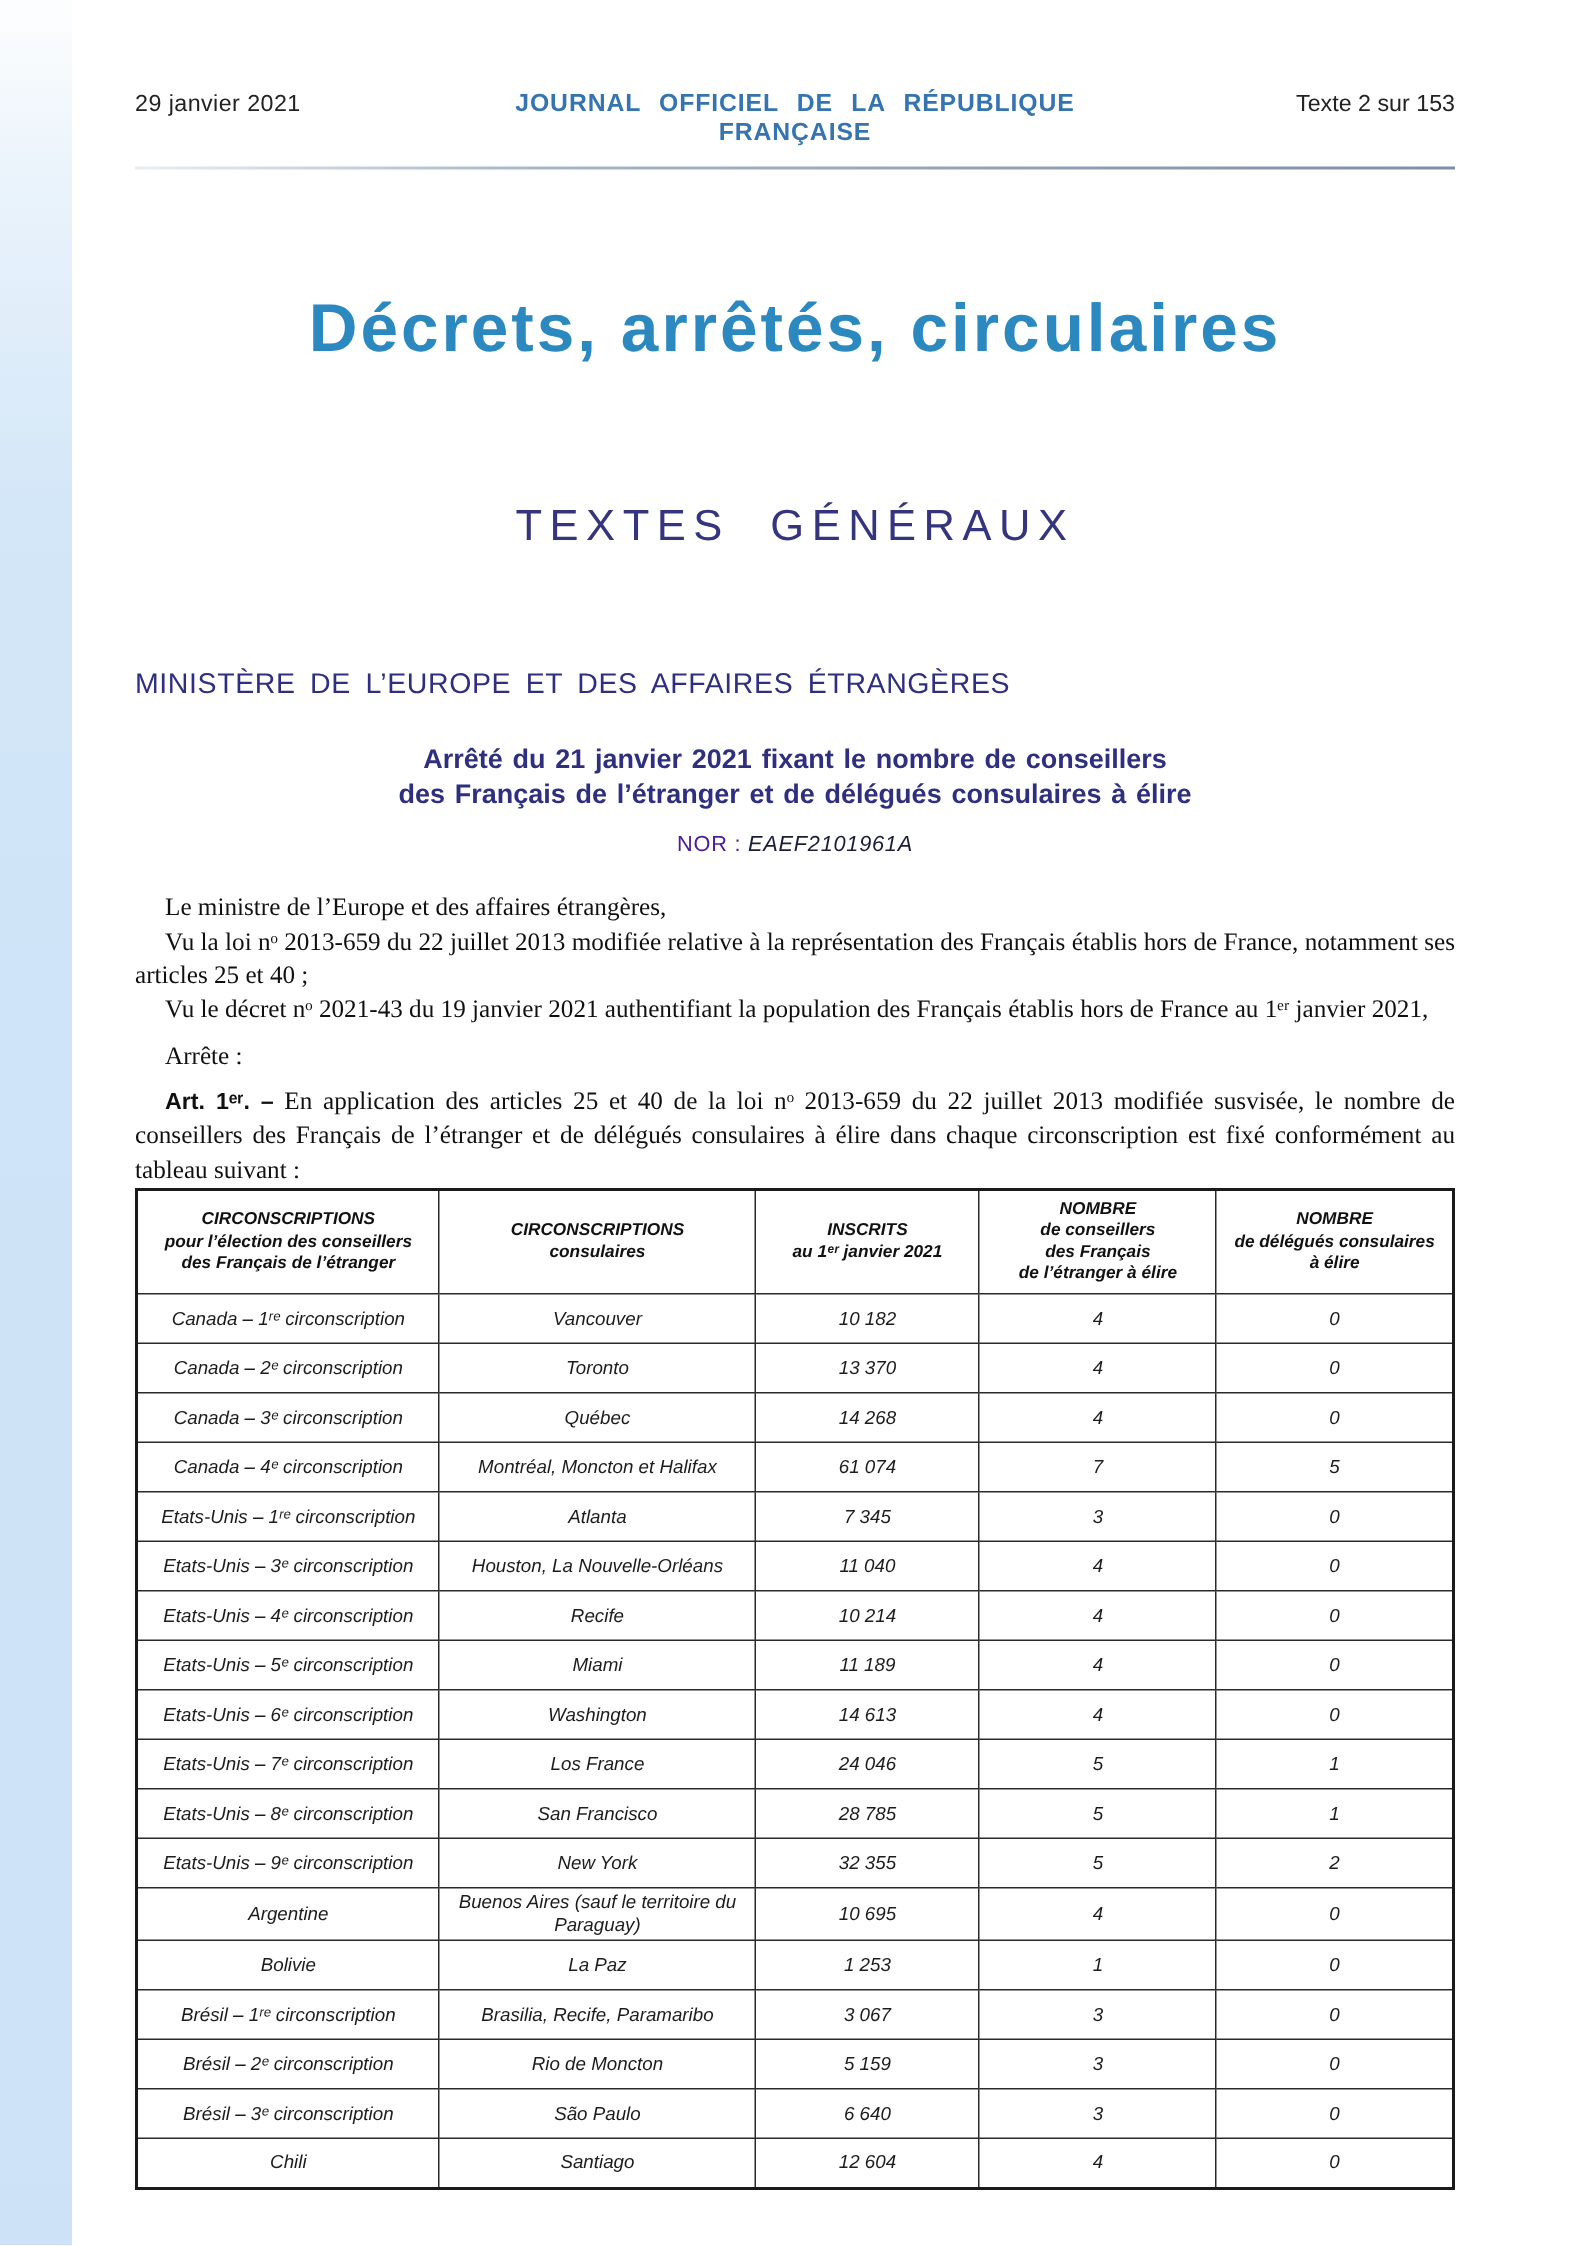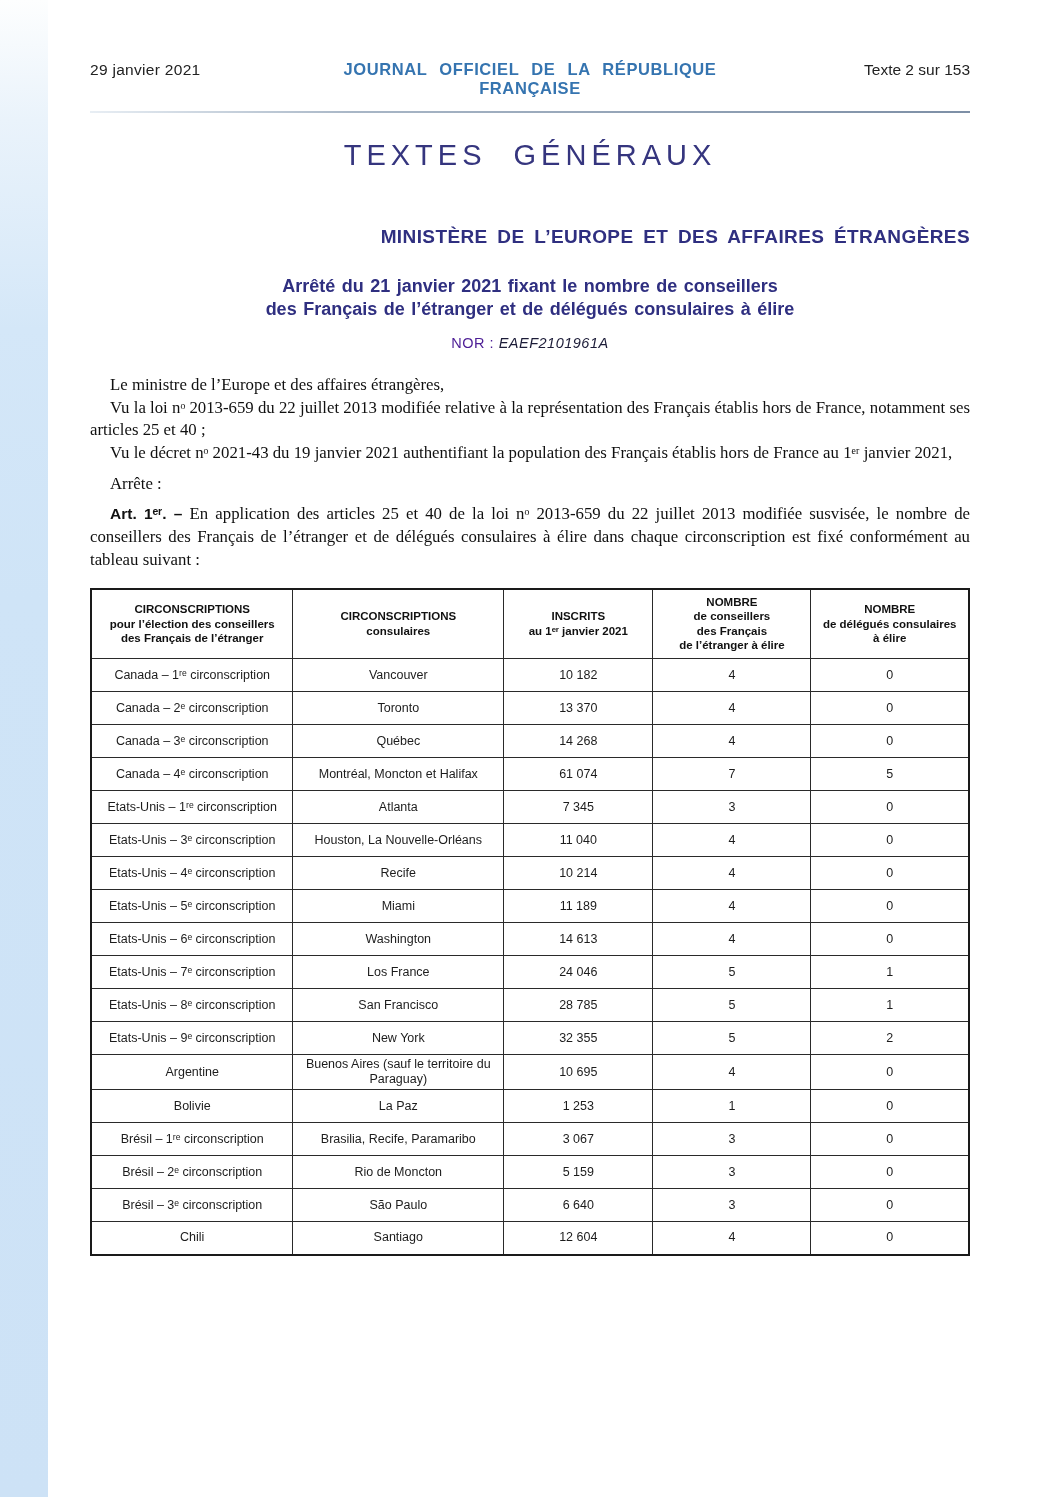--- a/index.html
+++ b/index.html
@@ -34,51 +34,52 @@
   .texte-ref { width:220px; text-align:right; }
   .rule {
     margin-top:13px; height:2px;
     background:linear-gradient(90deg,#e8eef4 0%,#a8b6c6 30%,#7d8fa6 100%);
   }
   .main-title {
     margin-top:80px; text-align:center;
     color:#2b89c0; font-size:45px; font-weight:bold; letter-spacing:2px;
   }
   .section-title {
-    margin-top:26px; text-align:center;
+    margin-top:90px; text-align:center;
     color:#35357e; font-size:29px; font-weight:normal;
     letter-spacing:5px; word-spacing:14px;
   }
   .ministry-title {
-    margin-top:54px; text-align:right;
-    color:#2f2f80; font-size:19px; font-weight:bold;
+    margin-top:78px; text-align:left;
+    color:#2f2f80; font-size:19px; font-weight:normal;
     letter-spacing:0.4px; word-spacing:4px;
   }
   .arrete-title {
     margin-top:27px; text-align:center;
     color:#2f2f80; font-size:18px; font-weight:bold;
     line-height:1.3; white-space:pre-line; word-spacing:1.5px;
   }
   .nor-line { margin-top:13px; text-align:center; font-size:14.5px; }
   .nor-label { color:#4c1d95; letter-spacing:0.5px;text-align:center; }
   .nor-value { color:#1c1c38; font-style:italic; letter-spacing:0.5px; }
   .doc-body {
     margin-top:23px;
     font-family:"Liberation Serif","DejaVu Serif",serif;
     font-size:16.8px; line-height:1.36; color:#101010;
     text-align:justify;
   }
   .doc-body p { text-indent:20px; }
   .arrete-line { margin:8px 0 7px 0; text-indent:95px; text-align:left; }
   .article-label { font-weight:bold; font-family:"Liberation Sans","DejaVu Sans",sans-serif; font-size:15.5px; }
   table.circo {
-    margin-top:16px; width:100%;
+    width:100%;
     border-collapse:collapse;
     border:2px solid #1a1a1a;
     font-family:"Liberation Sans","DejaVu Sans",sans-serif;
+    font-style:italic;
   }
   table.circo th, table.circo td {
     border:1px solid #2a2a2a;
     text-align:center; vertical-align:middle;
     padding:2px 6px;
   }
   table.circo th {
     height:70px; font-size:11.5px; font-weight:bold;
     white-space:pre-line; line-height:1.25; color:#111;
   }
@@ -91,20 +92,21 @@
 
 <div class="content">
 
   <div class="header-row">
     <span class="header-date">29 janvier 2021</span>
     <span class="journal-title">JOURNAL OFFICIEL DE LA RÉPUBLIQUE FRANÇAISE</span>
     <span class="texte-ref">Texte 2 sur 153</span>
   </div>
   <div class="rule"></div>
 
+  <div class="main-title">Décrets, arrêtés, circulaires</div>
   <div class="section-title">TEXTES GÉNÉRAUX</div>
   <div class="ministry-title">MINISTÈRE DE L’EUROPE ET DES AFFAIRES ÉTRANGÈRES</div>
   <div class="arrete-title">Arrêté du 21 janvier 2021 fixant le nombre de conseillers
 des Français de l’étranger et de délégués consulaires à élire</div>
   <div class="nor-line"><span class="nor-label">NOR : </span><span class="nor-value">EAEF2101961A</span></div>
 
   <div class="doc-body">
     <p>Le ministre de l’Europe et des affaires étrangères,</p>
     <p>Vu la loi nᵒ 2013-659 du 22 juillet 2013 modifiée relative à la représentation des Français établis hors de France, notamment ses articles 25 et 40 ;</p>
     <p>Vu le décret nᵒ 2021-43 du 19 janvier 2021 authentifiant la population des Français établis hors de France au 1ᵉʳ janvier 2021,</p>

